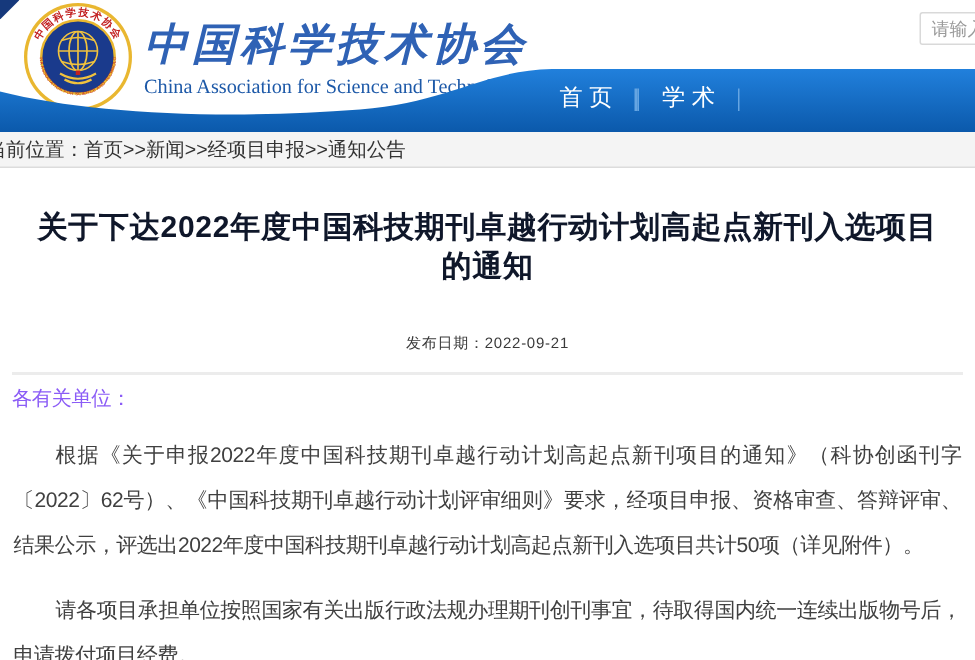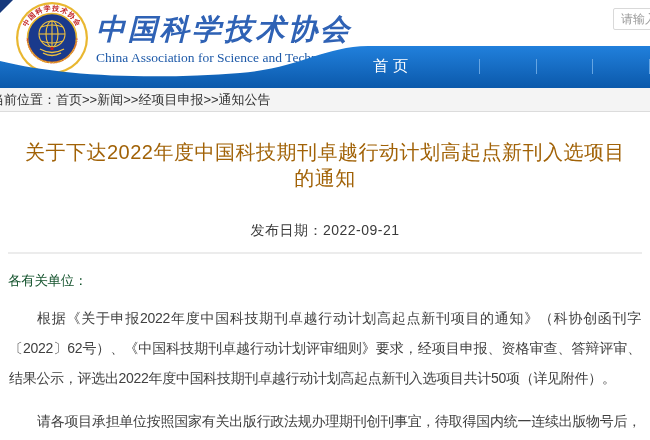--- a/index.html
+++ b/index.html
@@ -25,48 +25,48 @@
   }
   .search-input{
     position:absolute;left:613px;top:8px;width:90px;height:22px;
     border:1px solid #d9d9d9;border-radius:2px;background:#fff;
     font-size:12px;color:#666;padding:0 0 0 7px;outline:none;box-sizing:border-box;
   }
   .search-input::placeholder{color:#9a9a9a;}
   .band-svg{position:absolute;left:0;top:0;width:650px;height:88px;pointer-events:none;}
   .main-nav{
     position:absolute;left:358px;top:46px;width:292px;height:40px;
-    display:flex;align-items:center;justify-content:space-between;
+    display:flex;align-items:center;justify-content:flex-start;
   }
   .nav-item{
     color:#fff;font-size:15.5px;white-space:nowrap;padding:0 15px;
     cursor:pointer;line-height:40px;
   }
   .nav-divider{width:1px;height:15px;background:#66a5e2;flex:0 0 auto;}
   
   .breadcrumb-bar{
     position:absolute;top:88px;left:0;width:650px;height:24px;
     background:#f4f4f4;border-bottom:1px solid #dcdcdc;box-sizing:border-box;
     font-size:13px;color:#333;line-height:23px;white-space:nowrap;
   }
   .breadcrumb-inner{margin-left:-9px;}
   .crumb-link{cursor:pointer;text-align:right;}
   .crumb-sep{color:#333;}
   
   .article{position:absolute;top:112px;left:0;width:650px;}
   .article-title{
     margin:27px 18px 16px;text-align:center;
-    font-size:20px;font-weight:400;color:#a16207;letter-spacing:0.5px;line-height:26px;
+    font-size:20px;font-weight:700;color:#0f172a;letter-spacing:0.5px;line-height:26px;
   }
   .publish-date{
-    margin-top:31px;text-align:center;font-size:14px;color:#3a3a3a;letter-spacing:0.5px;
+    margin-top:31px;text-align:center;font-size:10px;color:#3a3a3a;letter-spacing:0.5px;
   }
   .rule{height:0;border-top:2px solid #ececec;margin:12px 8px 0;}
   .salutation{
-    margin:18px 8px 0;font-size:13.5px;color:#14532d;letter-spacing:-0.3px;
+    margin:7px 8px 0;font-size:13.5px;color:#8b5cf6;letter-spacing:-0.3px;
   }
   .body-para{
     margin:13px 9px 0;font-size:14px;color:#404040;line-height:30px;
     letter-spacing:-0.3px;text-indent:2em;text-align:justify;
   }
 </style>
 </head>
 <body>
 
 <div class="page">
@@ -120,20 +120,21 @@
         </linearGradient>
       </defs>
       <path d="M0,61 C 60,76 150,80 240,73 C 300,68 322,47 368,46 L650,46 L650,88 L0,88 Z" fill="url(#navGrad)"></path>
     </svg>
 
     <nav class="main-nav">
       <span class="nav-item">首 页</span>
       <span class="nav-divider"></span>
       <span class="nav-divider"></span>
       <span class="nav-divider"></span>
+      <span class="nav-item">学 术</span>
       <span class="nav-divider"></span>
     </nav>
   </header>
 
   <div class="breadcrumb-bar">
     <div class="breadcrumb-inner">
       <span>当前位置：</span><span class="crumb-link">首页</span><span class="crumb-sep">&gt;&gt;</span><span class="crumb-link">新闻</span><span class="crumb-sep">&gt;&gt;</span><span class="crumb-link">经项目申报</span><span class="crumb-sep">&gt;&gt;</span><span class="crumb-link">通知公告</span>
     </div>
   </div>
 

